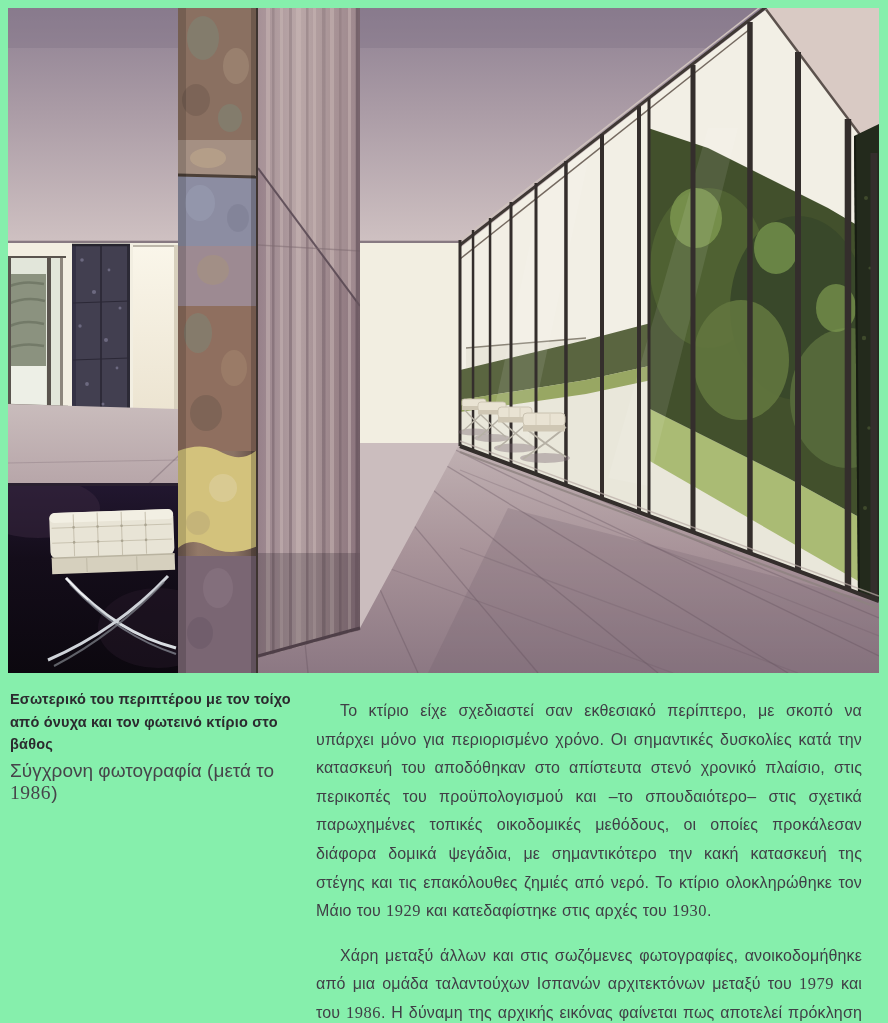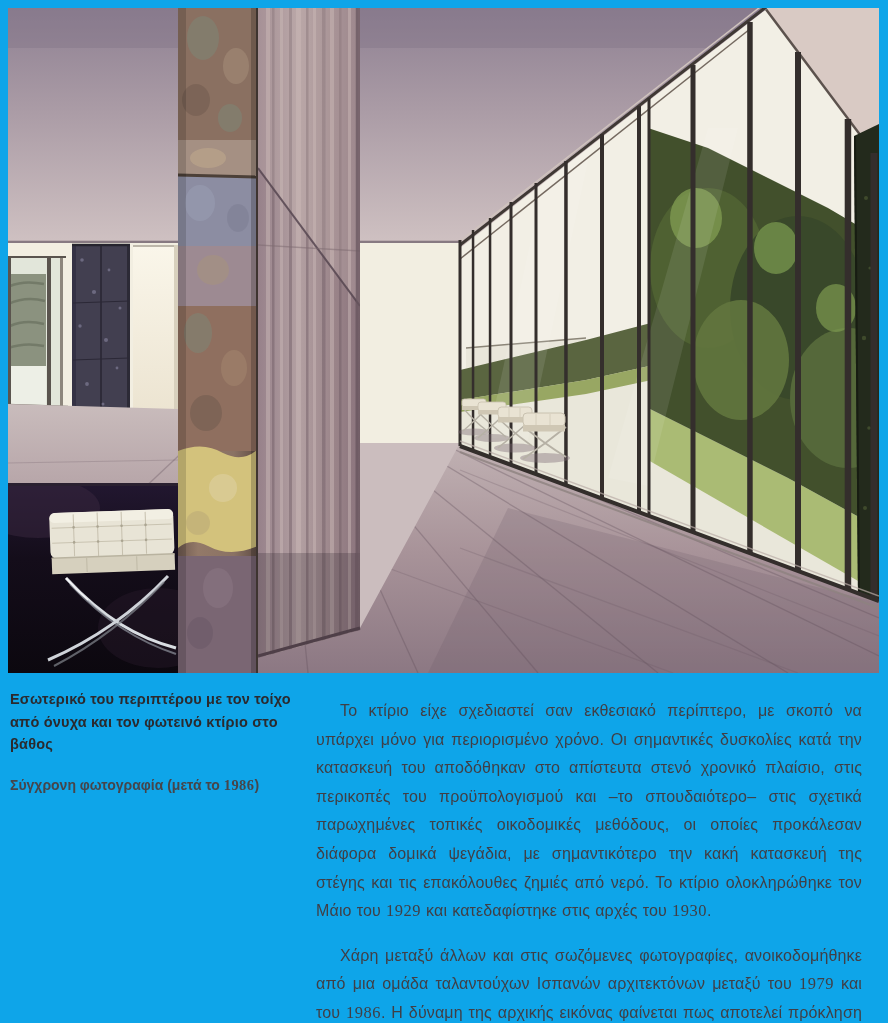--- a/index.html
+++ b/index.html
@@ -1,22 +1,22 @@
 <!DOCTYPE html>
 <html><head>
 <meta charset="utf-8">
 <style>
   html,body{margin:0;padding:0;}
   body{background:#e8e4da;font-family:"Liberation Sans",sans-serif;}
-  .page{position:relative;width:888px;height:1023px;background:#0ea5e9;overflow:hidden;margin:0;}
+  .page{position:relative;width:888px;height:1023px;background:#86efac;overflow:hidden;margin:0;}
   .photo{position:absolute;left:8px;top:8px;width:871px;height:665px;background:#cbbdbe;}
   .photo svg{display:block;}
   .caption{position:absolute;left:10px;top:688px;width:282px;color:#2e2d31;}
   .caption .bold{display:block;font-weight:bold;font-size:14.5px;line-height:22.5px;letter-spacing:.2px;color:#2b2a2e;}
-  .caption .credit{display:block;font-weight:bold;font-size:14px;line-height:22.5px;color:#46454a;margin-top:18px;}
+  .caption .credit{display:block;font-weight:normal;font-size:19px;line-height:22.5px;color:#46454a;margin-top:4px;}
   .bodytext{position:absolute;left:300px;top:681px;width:578px;color:#403f46;}
   .bodytext p{margin:16px;font-size:16px;line-height:28.6px;text-align:justify;letter-spacing:.15px;word-spacing:.5px;}
   .bodytext p{text-indent:24px;}
   .fig{font-family:"Liberation Serif",serif;font-size:1.03em;letter-spacing:.5px;}
 </style>
 </head>
 <body>
 
 <div class="page">
 

